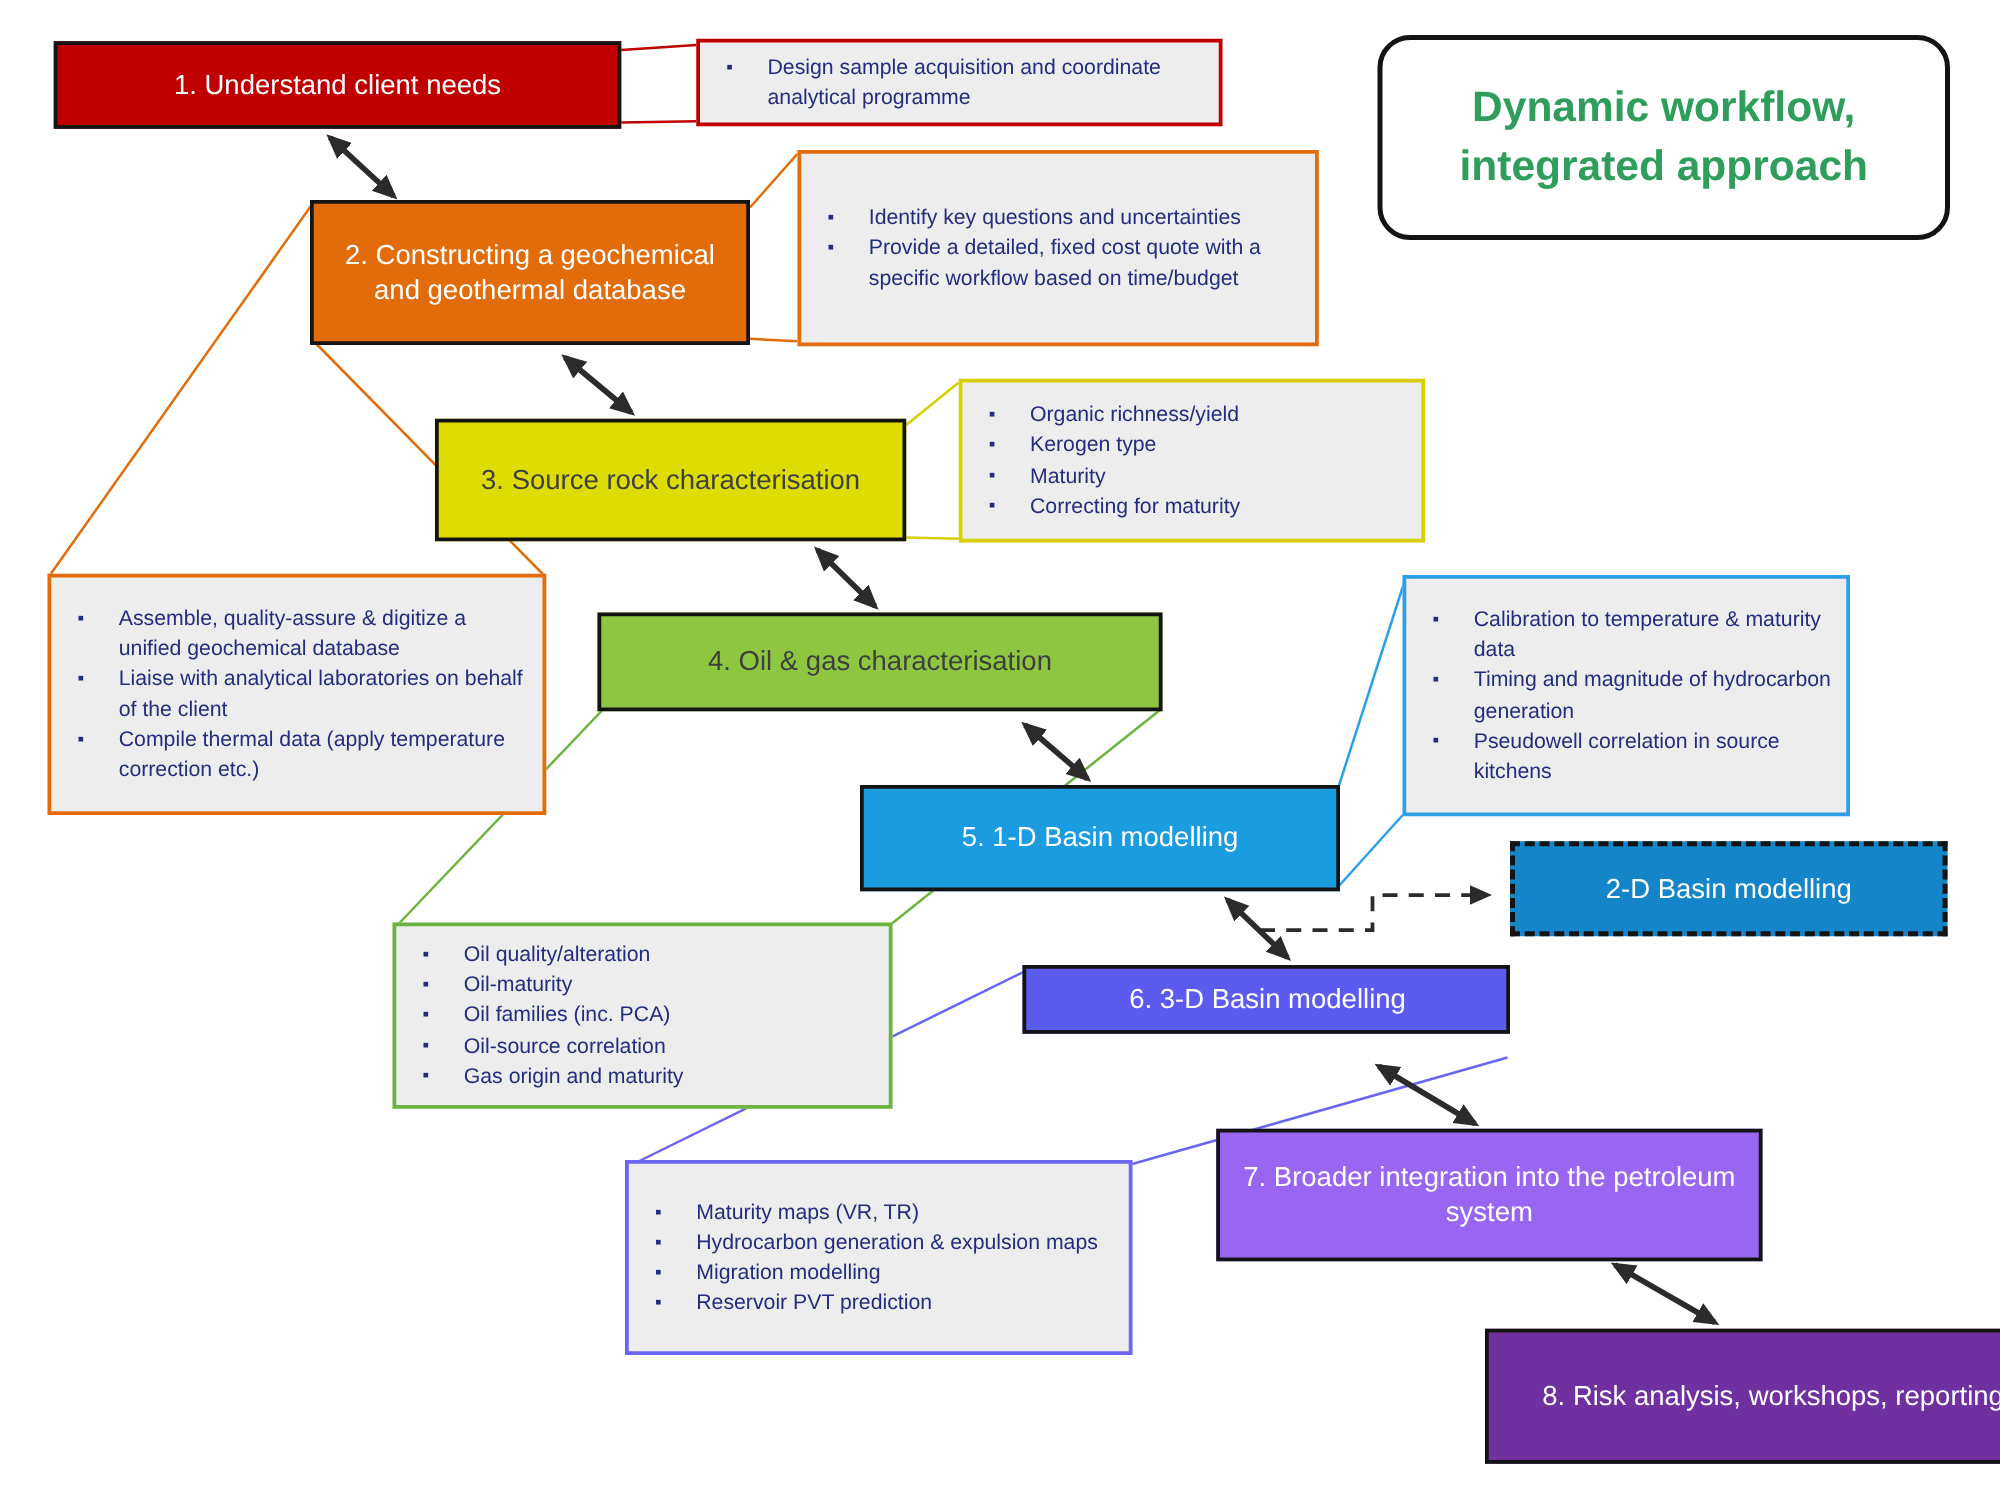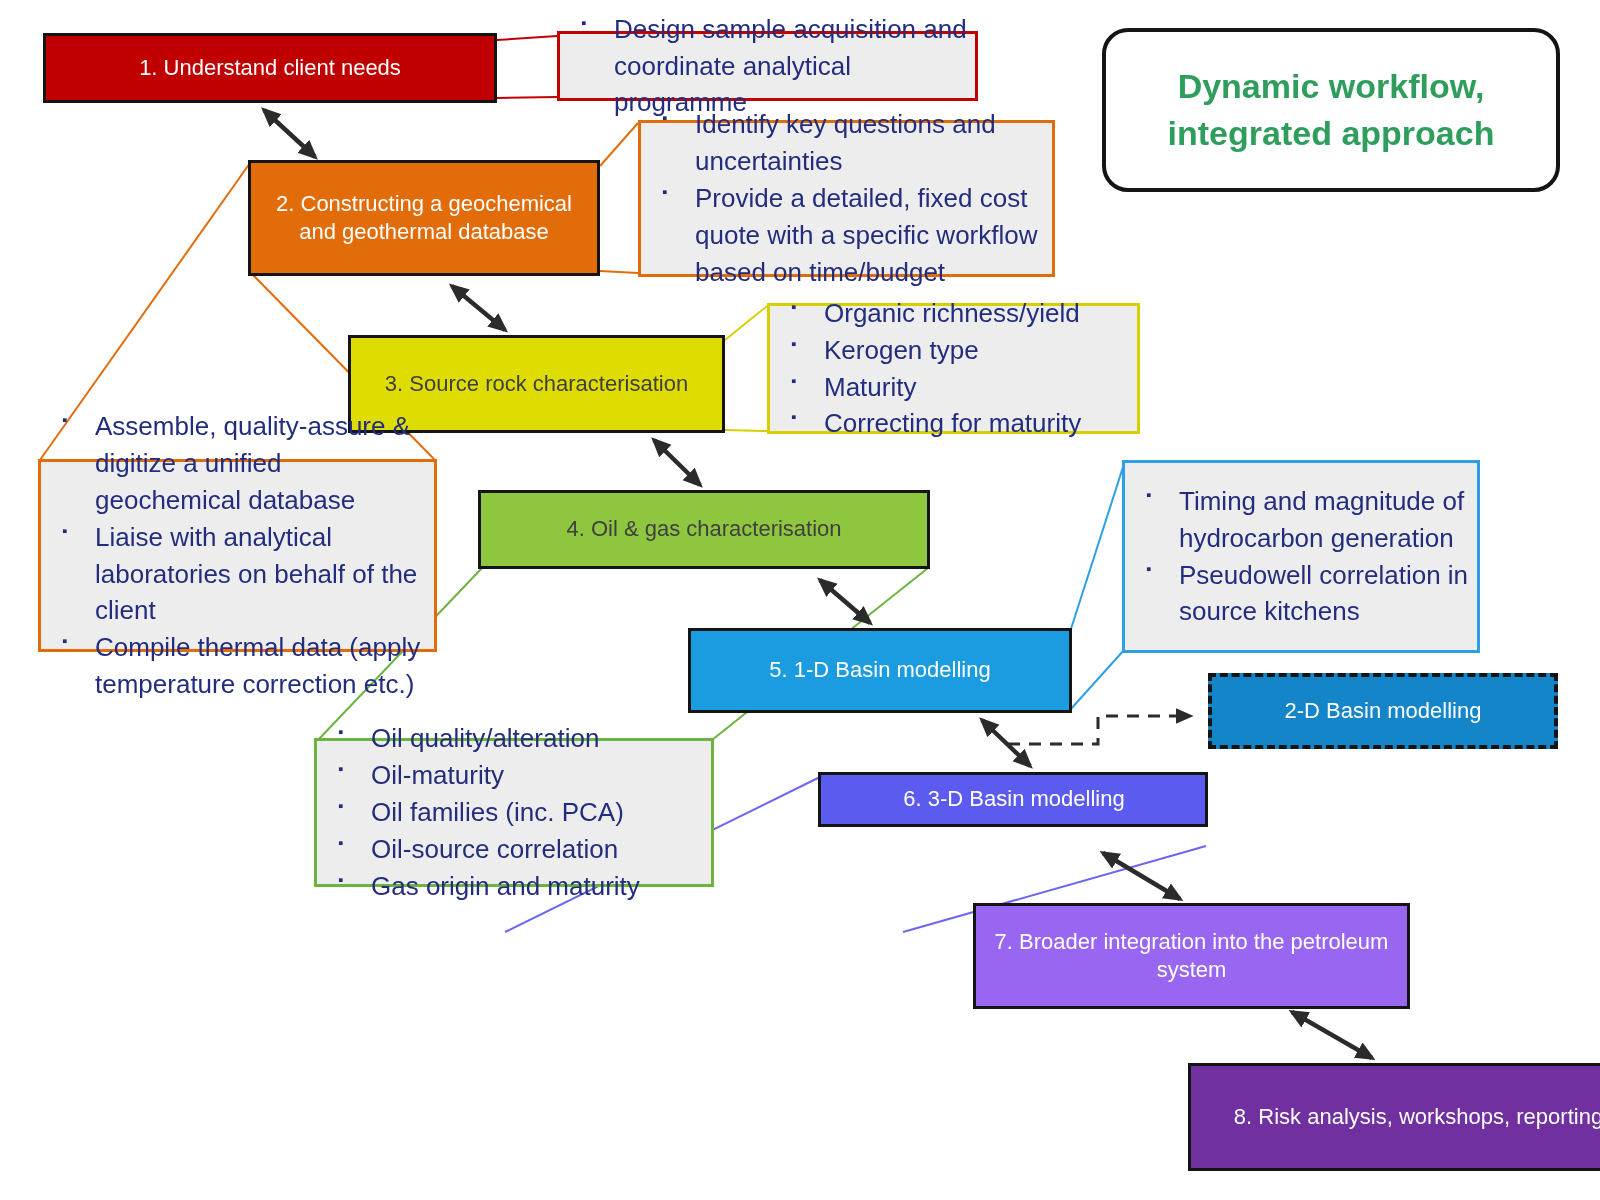--- a/index.html
+++ b/index.html
@@ -7,21 +7,21 @@
           font-family:"Liberation Sans",sans-serif;}
   #connectors{position:absolute;left:0;top:0;width:1600px;height:1200px;z-index:1;}
 
   .node{position:absolute;z-index:2;border:3.5px solid #141414;box-sizing:border-box;
         display:flex;align-items:center;justify-content:center;text-align:center;
         font-size:22px;line-height:1.28;padding:4px 10px;}
   .node.dashed{border-style:dashed;border-width:4px;}
 
   .detail{position:absolute;z-index:2;border:3px solid;box-sizing:border-box;
           display:flex;align-items:center;}
-  .bullets{list-style:none;margin:0;padding:6px 8px;font-size:26px;line-height:1.42;}
+  .bullets{list-style:none;margin:0;padding:6px 8px;font-size:17px;line-height:1.42;}
   .bullets li{position:relative;padding-left:46px;margin:0;}
   .bullets li::before{content:"\25AA";position:absolute;left:13px;top:1px;font-size:15px;}
 
   .title-card{position:absolute;z-index:2;border:4px solid #141414;border-radius:26px;
               background:#ffffff;box-sizing:border-box;display:flex;flex-direction:column;
               align-items:center;justify-content:center;font-weight:bold;font-size:34px;
               line-height:1.38;text-align:left;}
 
   
   .pos-n1 {left:43px;  top:33px;  width:454px; height:70px;}
@@ -120,22 +120,31 @@
     <ul class="bullets" style="color: rgb(35, 45, 126);">
         <li>Oil quality/alteration</li>
         <li>Oil-maturity</li>
         <li>Oil families (inc. PCA)</li>
         <li>Oil-source correlation</li>
         <li>Gas origin and maturity</li>
       </ul>
   </div>
   <div class="detail pos-d5" style="border-color: rgb(45, 159, 232); background: rgb(237, 237, 237);">
     <ul class="bullets" style="color: rgb(35, 45, 126);">
+        <li>Calibration to temperature &amp; maturity data</li>
         <li>Timing and magnitude of hydrocarbon generation</li>
         <li>Pseudowell correlation in source kitchens</li>
+      </ul>
+  </div>
+  <div class="detail pos-d6" style="border-color: rgb(106, 102, 242); background: rgb(237, 237, 237);">
+    <ul class="bullets" style="color: rgb(35, 45, 126);">
+        <li>Maturity maps (VR, TR)</li>
+        <li>Hydrocarbon generation &amp; expulsion maps</li>
+        <li>Migration modelling</li>
+        <li>Reservoir PVT prediction</li>
       </ul>
   </div>
 
   <div class="title-card pos-title" style="color: rgb(47, 158, 93);">
     <div>Dynamic workflow,</div>
     <div>integrated approach</div>
   </div>
 
 </div>
 

